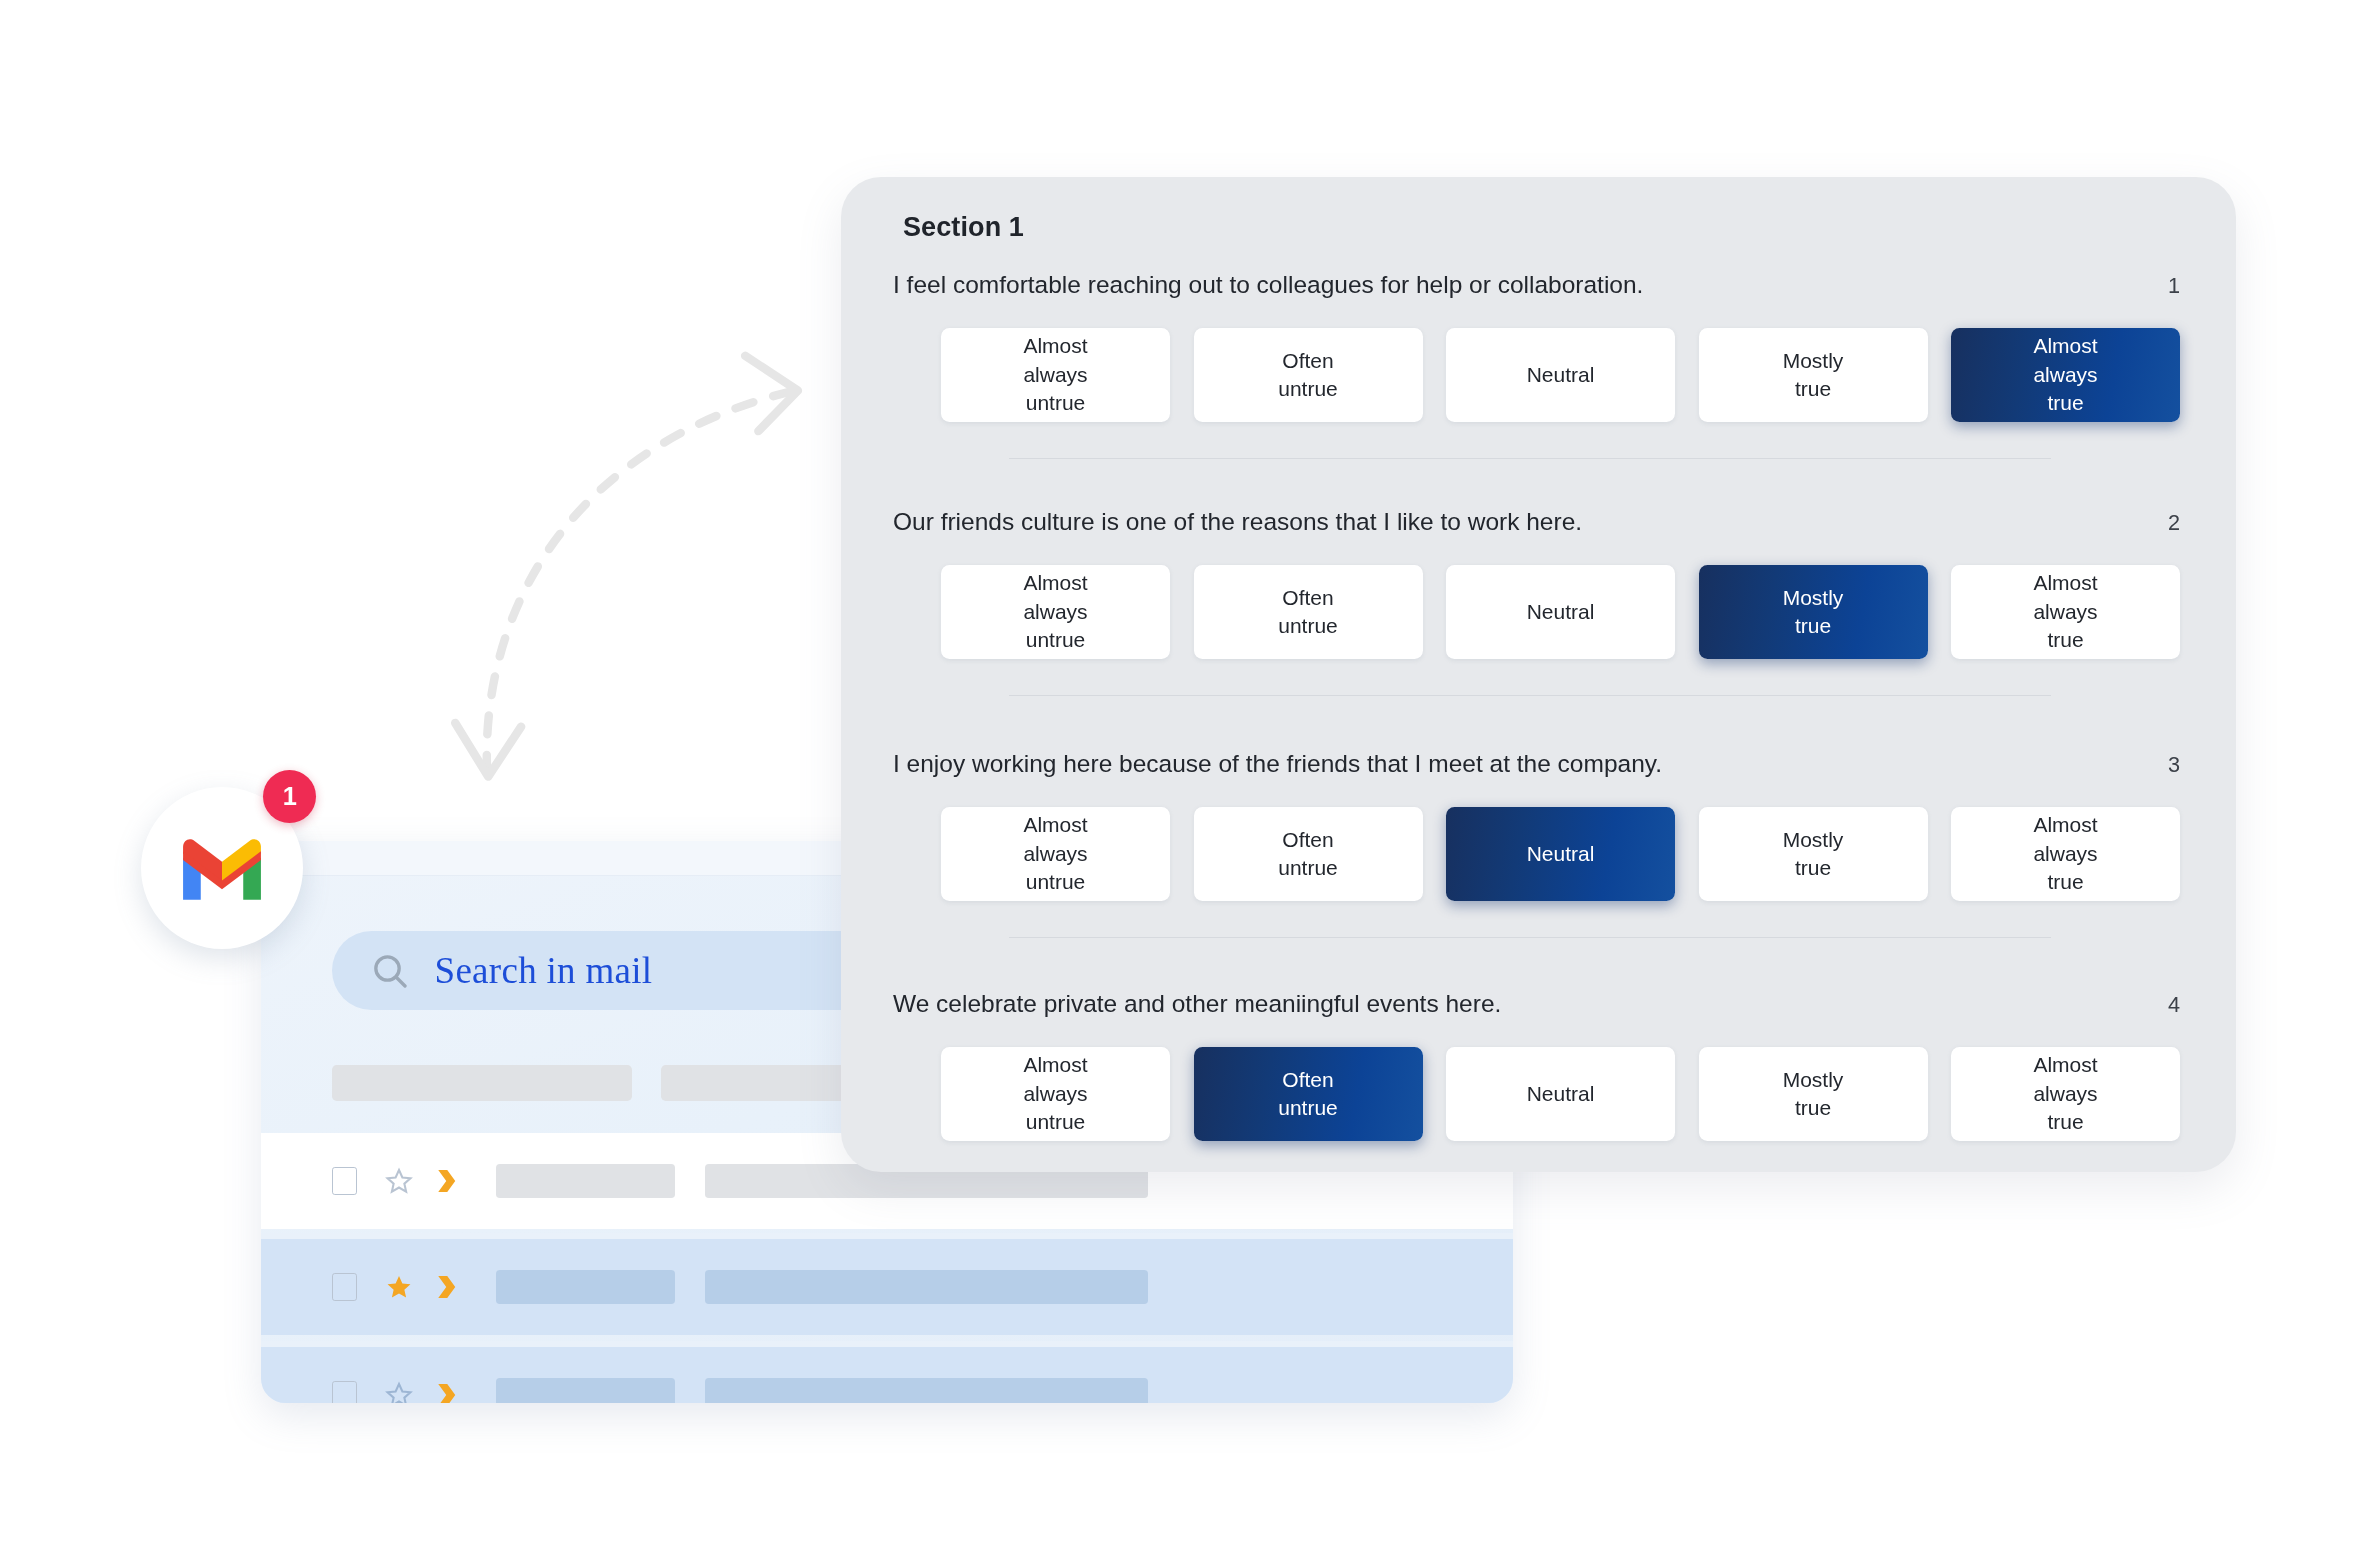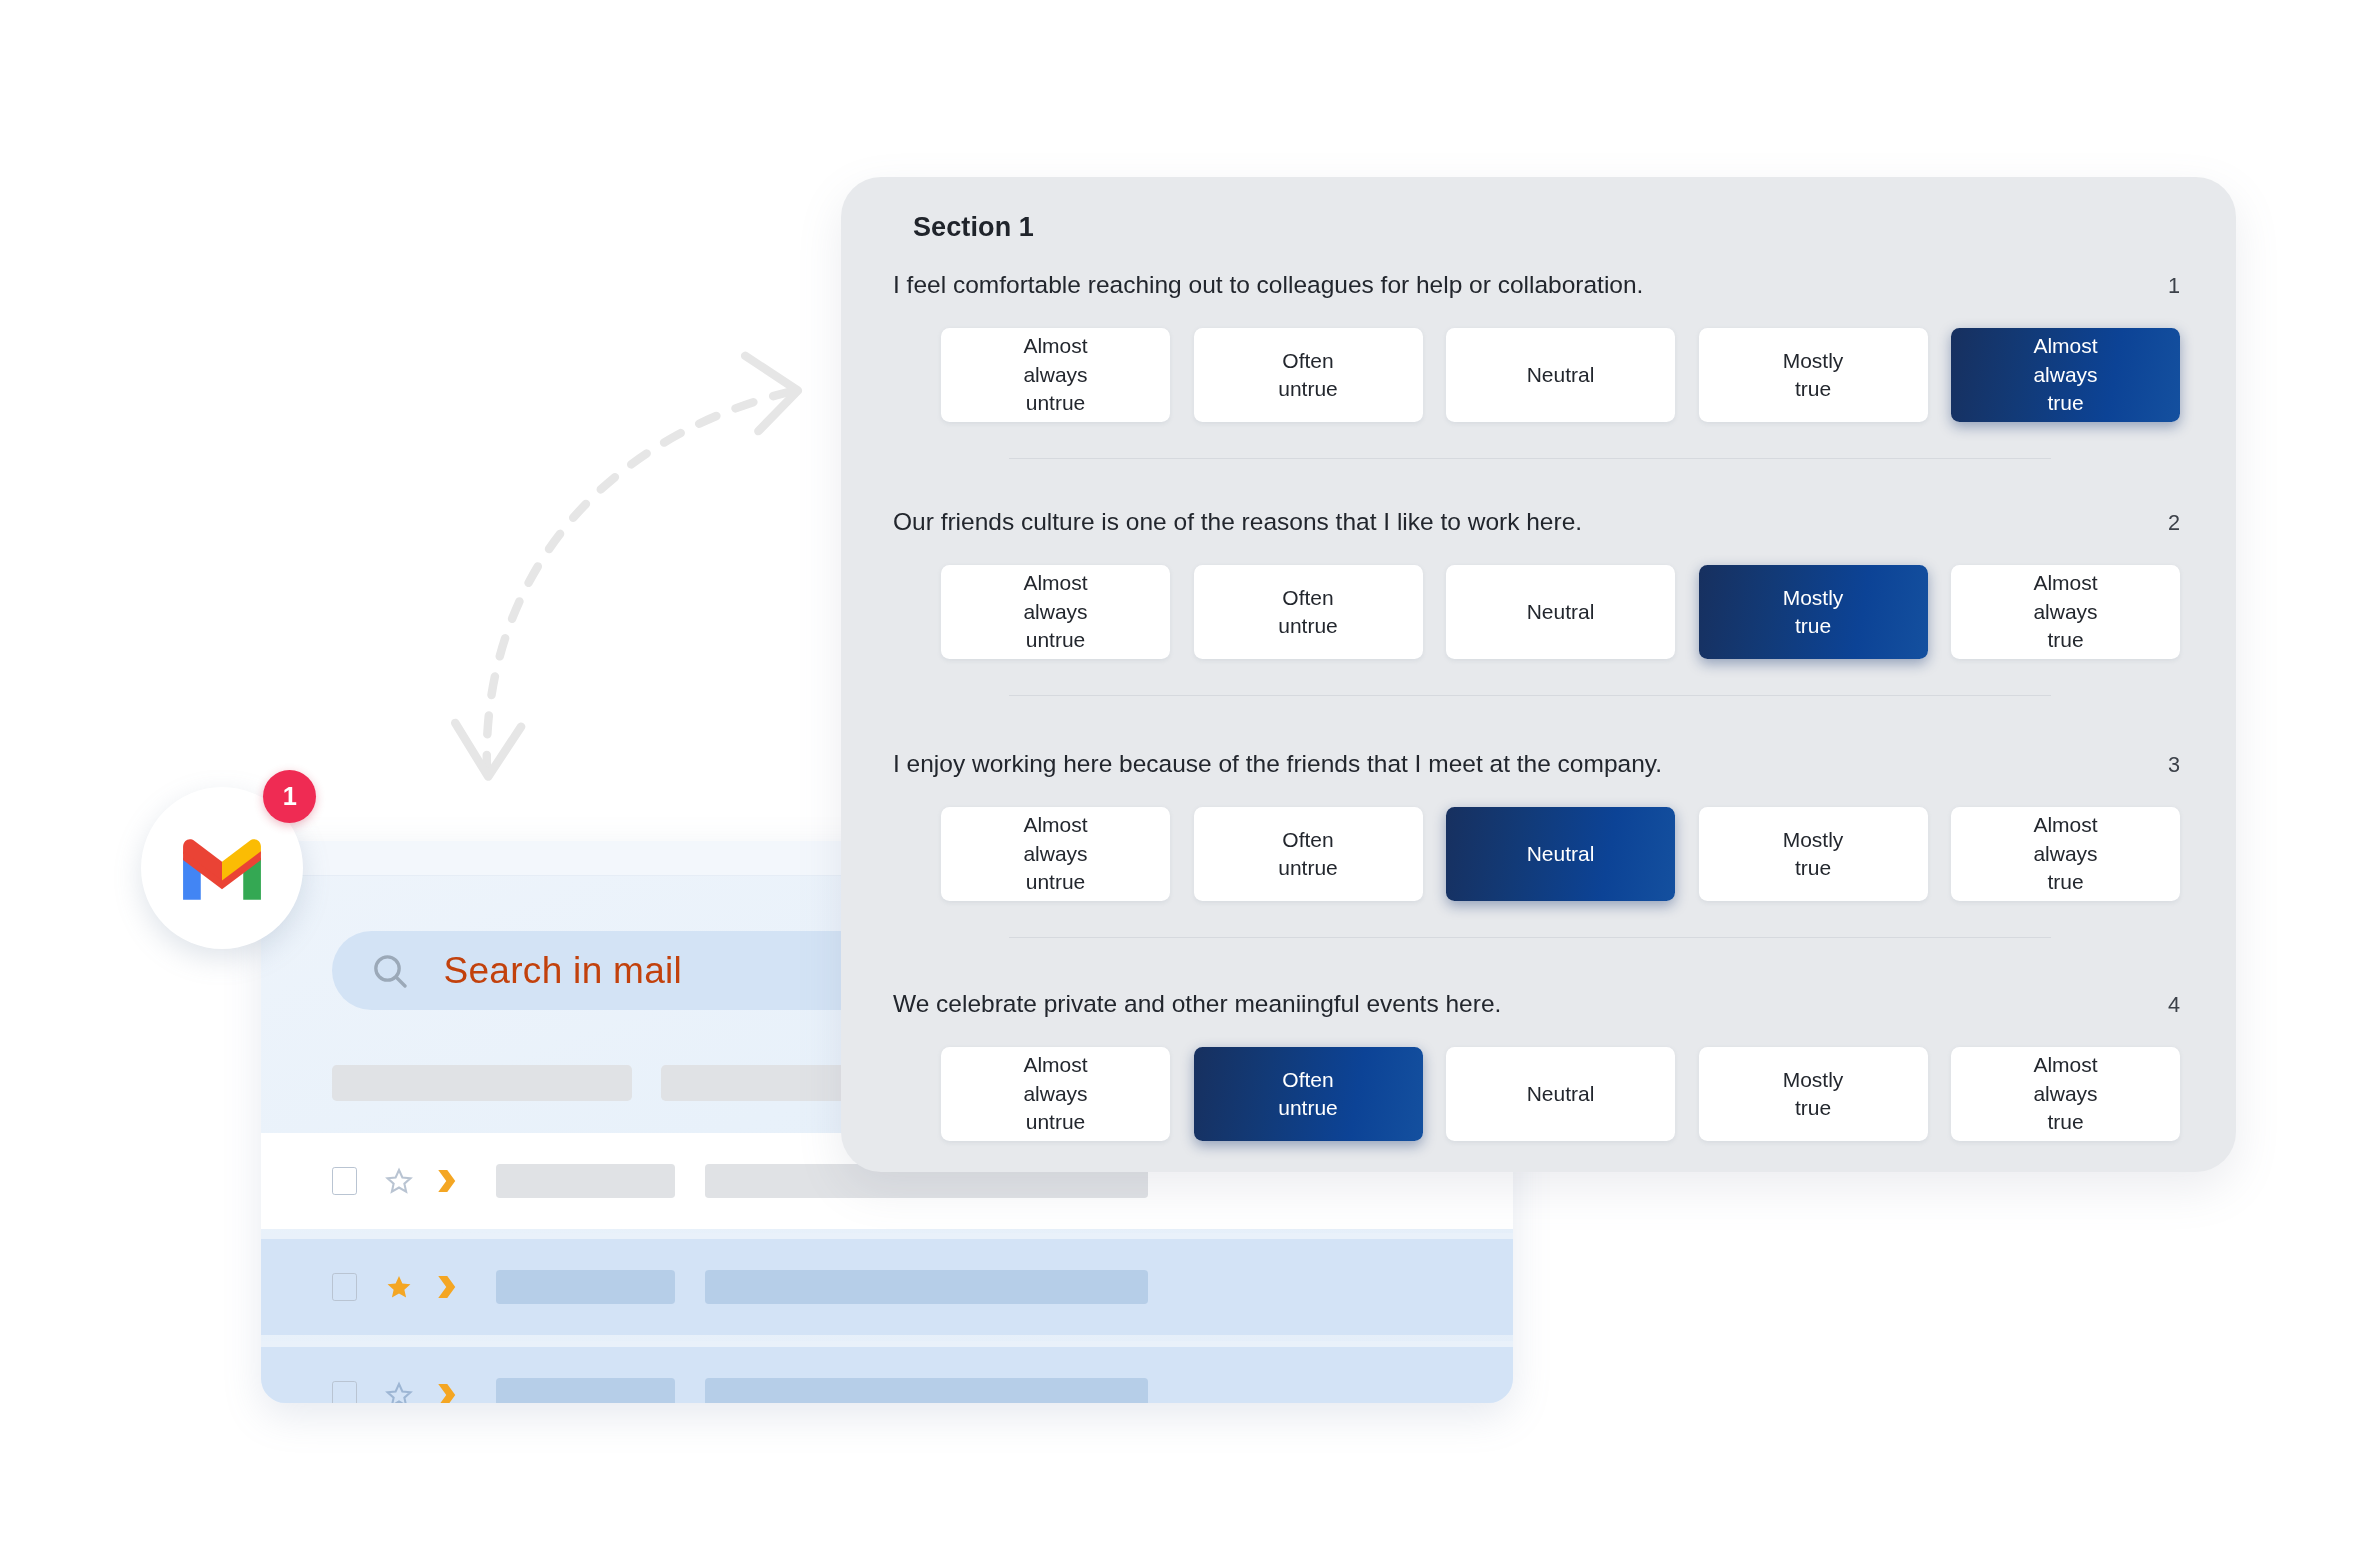--- a/index.html
+++ b/index.html
@@ -68,24 +68,23 @@
   }
   #gmail-search .sicon {
     width: 40px;
     height: 40px;
     flex: 0 0 auto;
     margin-right: 24.5px;
     opacity: .55;
   }
   #gmail-search .splaceholder {
     font-size: 37px;
-    color: #c2410c;
+    color: #1d4ed8;
     letter-spacing: 0.3px;
-    font-family: Liberation Sans, sans-serif;
-    margin-left: 9px;
+    font-family: Liberation Serif, serif;
   }
 
   .skel-bar {
     position: absolute;
     background: #e0e2e5;
     border-radius: 4.7px;
   }
   #skel-a { left: 71px; top: 224px; width: 300px; height: 36px; }
   #skel-b { left: 400px; top: 224px; width: 278px; height: 36px; }
 
@@ -168,21 +167,21 @@
     width: 1395px;
     height: 995px;
     background: #e7e9ec;
     border-radius: 40px;
     box-shadow: 0 17px 45px rgba(120,130,150,0.14);
     padding: 0;
     box-sizing: border-box;
   }
   #section-title {
     position: absolute;
-    left: 72px;
+    left: 62px;
     top: 35px;
     font-size: 27px;
     font-weight: 700;
     color: #20242b;
     letter-spacing: 0.1px;
   }
 
   .qblock { position: absolute; left: 0; width: 100%; }
   #qb-0 { top: 94px; }
   #qb-1 { top: 331px; }

